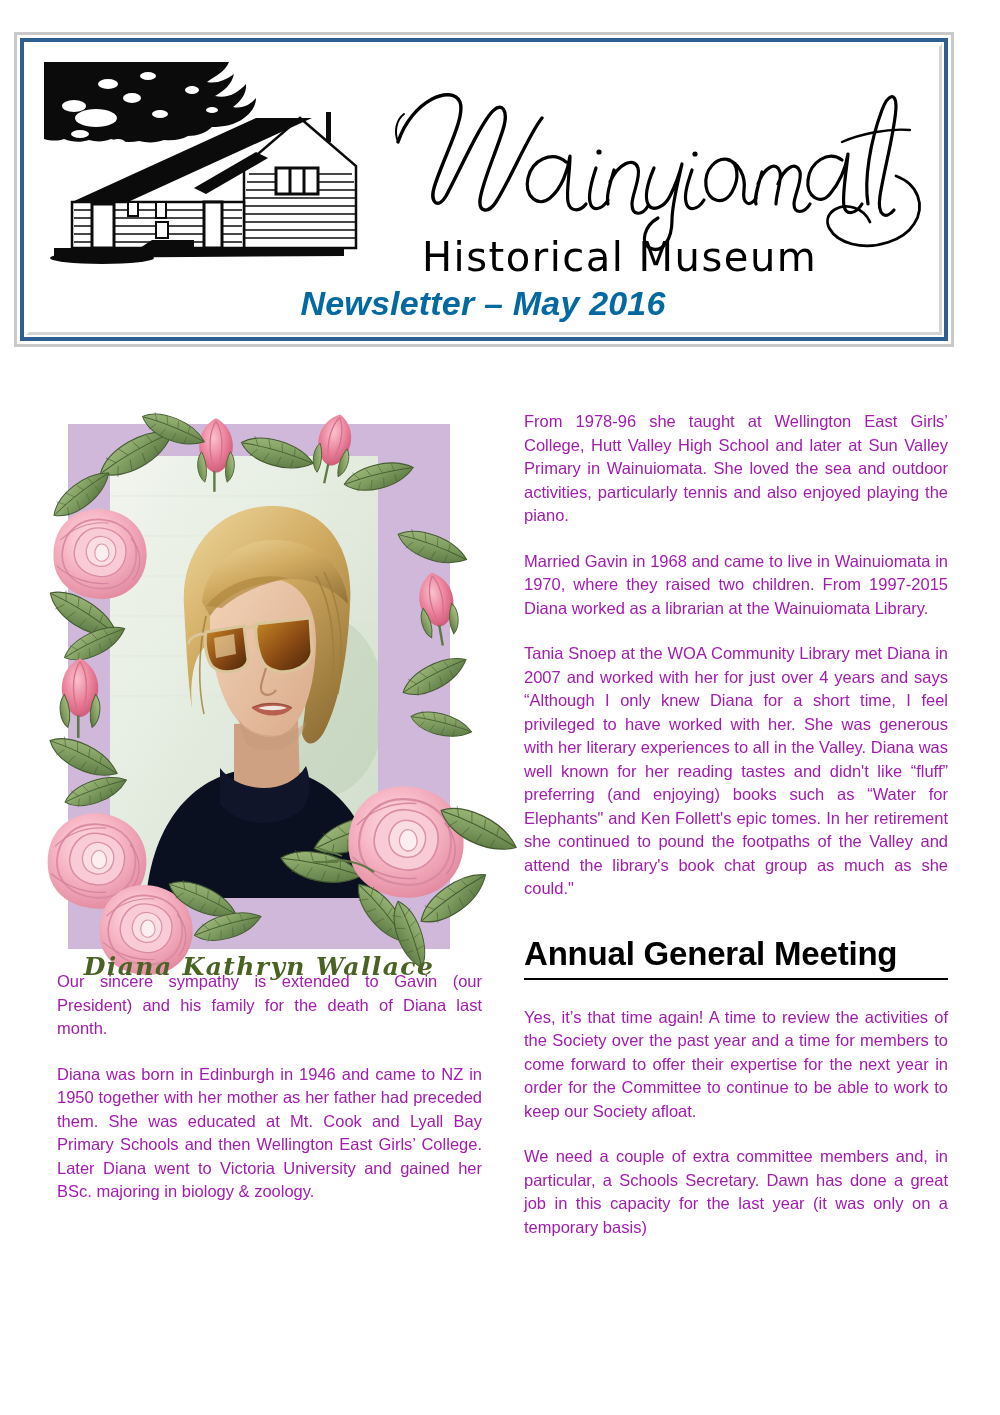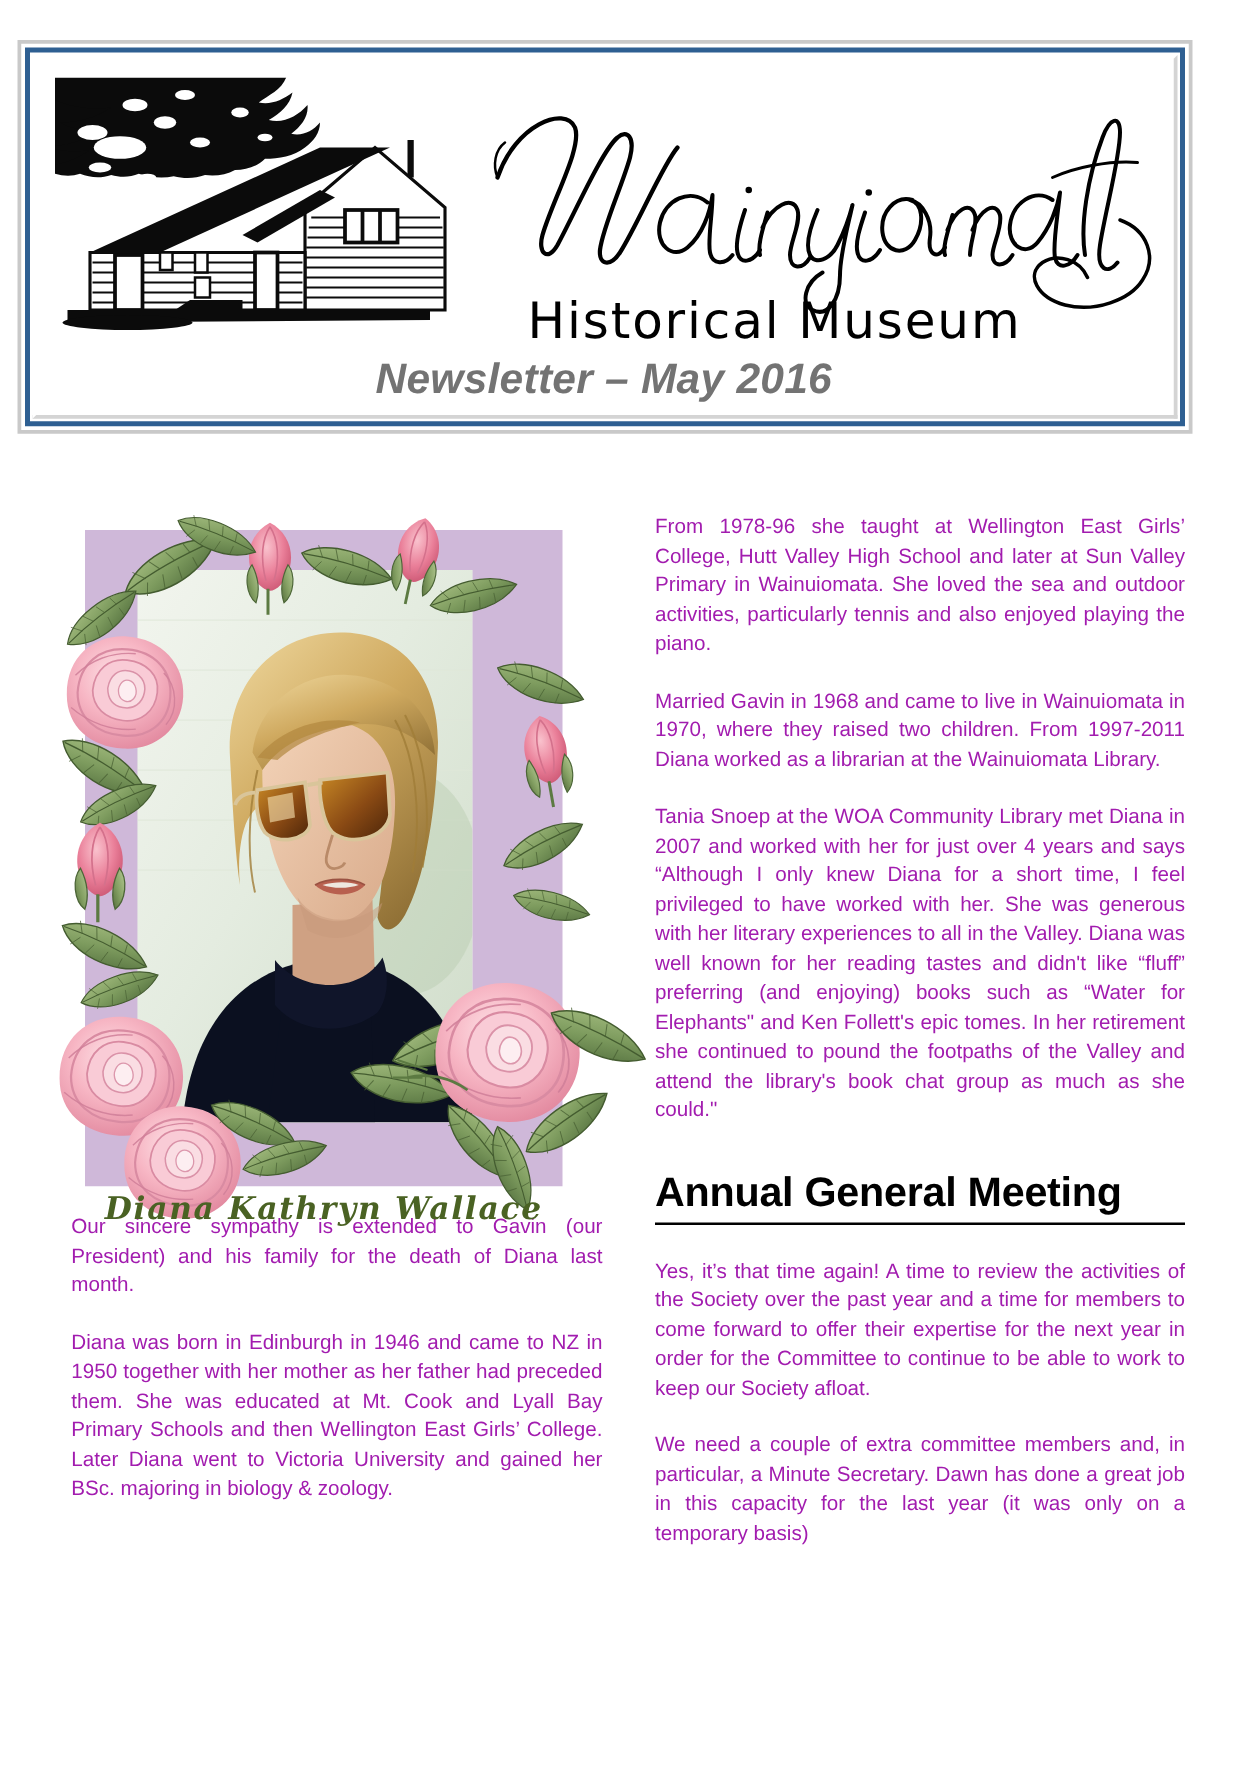--- a/index.html
+++ b/index.html
@@ -79,21 +79,21 @@
   .newsletter-title {
     position: absolute;
     left: 0;
     right: 0;
     top: 236px;
     text-align: center;
     font-size: 34px;
     font-weight: bold;
     font-style: italic;
     letter-spacing: 0.2px;
-    color: #737373;
+    color: #0369a1;
   }
 
   
   .columns {
     position: absolute;
     left: 0;
     top: 390px;
     width: 1000px;
   }
   .col-left {
@@ -499,22 +499,22 @@
 
       <div class="photo-caption">Diana Kathryn Wallace</div>
     </div>
 
     <p class="body-text">Our sincere sympathy is extended to Gavin (our President) and his family for the death of Diana last month.</p>
     <p class="body-text">Diana was born in Edinburgh in 1946 and came to NZ in 1950 together with her mother as her father had preceded them.   She was educated at Mt. Cook and Lyall Bay Primary Schools and then Wellington East Girls’ College.  Later Diana went to Victoria University and gained her BSc. majoring in biology &amp; zoology.</p>
   </div>
 
   <div class="col-right">
     <p class="body-text">From 1978-96 she taught at Wellington East Girls’ College, Hutt Valley High School and later at Sun Valley Primary in Wainuiomata.  She loved the sea and outdoor activities, particularly tennis and also enjoyed playing the piano.</p>
-    <p class="body-text">Married Gavin in 1968 and came to live in Wainuiomata in 1970, where they raised two children.  From 1997-2011 Diana worked as a librarian at the Wainuiomata Library.</p>
+    <p class="body-text">Married Gavin in 1968 and came to live in Wainuiomata in 1970, where they raised two children.  From 1997-2015 Diana worked as a librarian at the Wainuiomata Library.</p>
     <p class="body-text">Tania Snoep at the WOA Community Library met Diana in 2007 and worked with her for just over 4 years and says “Although I only knew Diana for a short time, I feel privileged to have worked with her.  She was generous with her literary experiences to all in the Valley.   Diana was well known for her reading tastes and didn't like “fluff” preferring (and enjoying) books such as “Water for Elephants" and Ken Follett's epic tomes.  In her retirement she continued to pound the footpaths of the Valley and attend the library's book chat group as much as she could."</p>
 
     <h2 class="section-heading">Annual General Meeting</h2>
     <div class="section-rule"></div>
 
     <p class="body-text">Yes, it’s that time again!  A time to review the activities of the Society over the past year and a time for members to come forward to offer their expertise for the next year in order for the Committee to continue to be able to work to keep our Society afloat.</p>
-    <p class="body-text">We need a couple of extra committee members and, in particular, a Minute Secretary. Dawn has done a great job in this capacity for the last year (it was only on a temporary basis)</p>
+    <p class="body-text">We need a couple of extra committee members and, in particular, a Schools Secretary. Dawn has done a great job in this capacity for the last year (it was only on a temporary basis)</p>
   </div>
 </div>
 
 </body></html>

